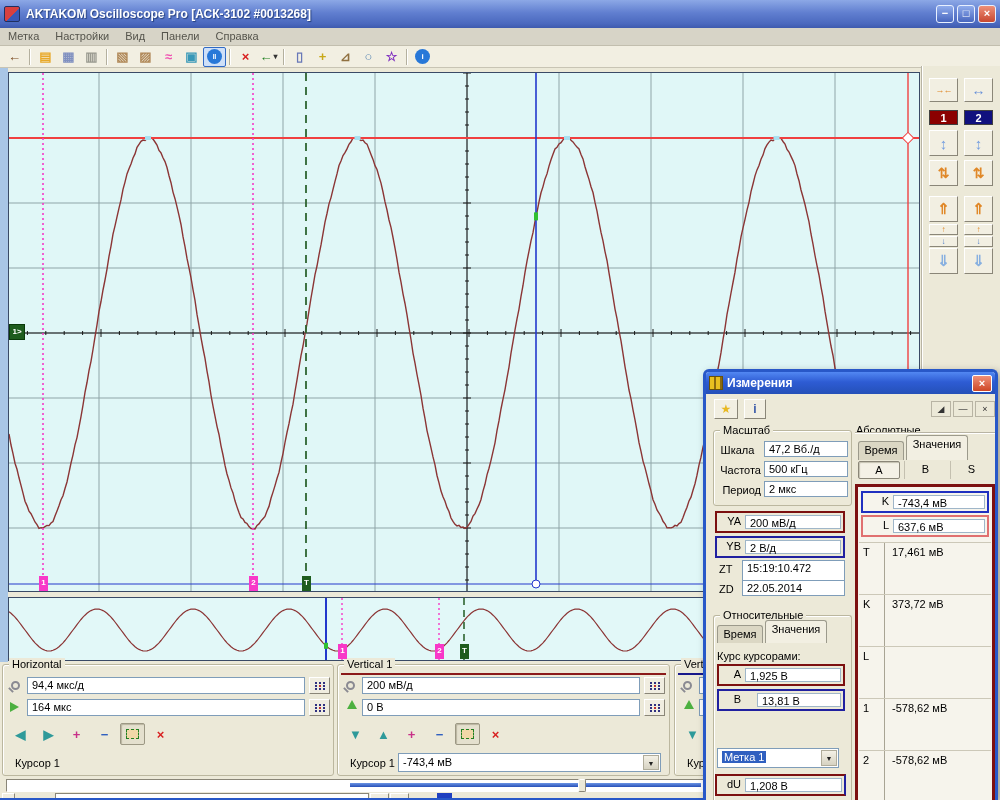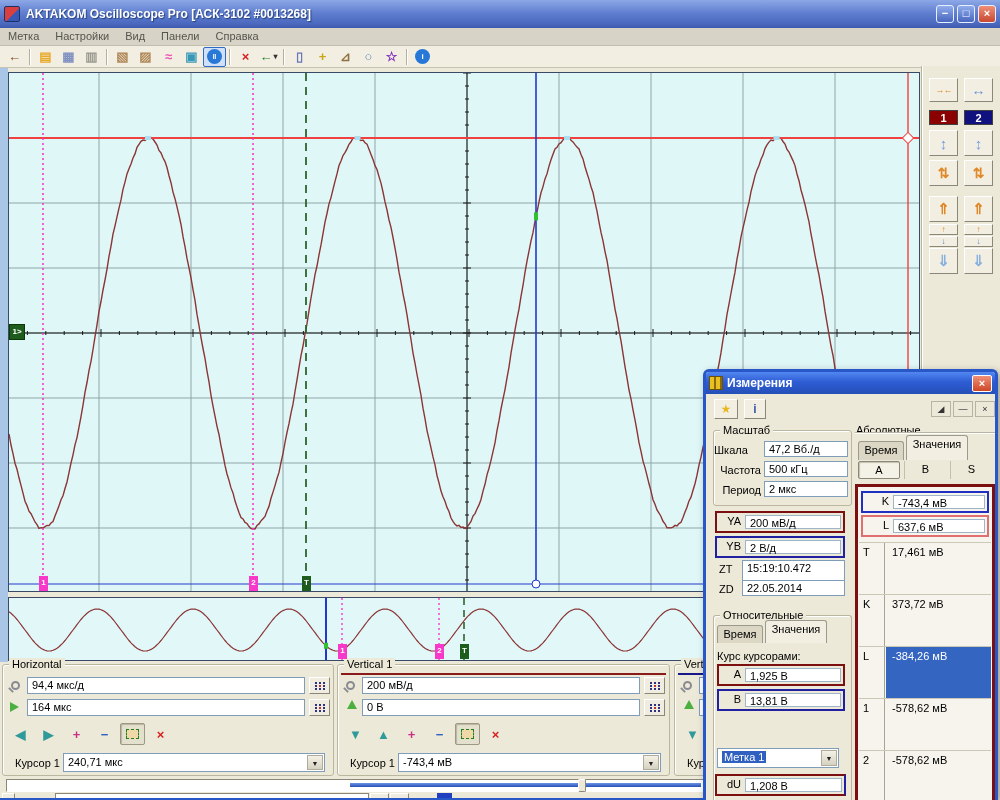--- a/index.html
+++ b/index.html
@@ -320,24 +320,20 @@
           <span style="color: rgb(48, 96, 192);">−</span>
         </div>
         <div class="icobtn pressed">
           <span class="marq"></span>
         </div>
         <div class="icobtn">
           <span style="color: rgb(216, 32, 32);">×</span>
         </div>
       </div>
     <div class="plabel" style="left:12px;top:92px">Курсор 1</div>
-    <div class="combo" style="left:60px;top:88px;width:262px">
-      <span class="txt">240,71 мкс</span>
-      <span class="cbtn">▼</span>
-    </div>
   </div>
 
   <div class="gbox" style="left:337px;top:664px;width:333px;height:112px">
     <div class="glabel">Vertical 1</div>
     <div class="accent" style="background:#8B1A1A"></div>
     <div class="mag" style="left:8px;top:16px">
         <i></i>
       </div>
     <div class="fld" style="left:24px;top:12px;width:278px">200 мВ/д</div>
     <div class="keypad" style="left:306px;top:12px">
@@ -430,21 +426,21 @@
       <div class="dlg-close">×</div>
     </div>
     <div class="mini-btn" style="left:8px;top:27px"><span style="color:#E8B820">★</span></div>
     <div class="mini-btn" style="left:38px;top:27px;width:22px"><span style="color:#3858A8;font-weight:bold">i</span></div>
     <div class="flat-btn" style="left:225px;top:29px">◢</div>
     <div class="flat-btn" style="left:247px;top:29px">—</div>
     <div class="flat-btn" style="left:269px;top:29px">×</div>
 
     <div class="gbox" style="left:7px;top:58px;width:139px;height:76px;position:absolute">
       <div class="glabel">Масштаб</div>
-      <div class="plabel" style="left:0;top:13px;width:47px;text-align:left">Шкала</div>
+      <div class="plabel" style="left:0;top:13px;width:47px;text-align:center">Шкала</div>
       <div class="fld" style="left:50px;top:10px;width:84px;height:16px">47,2 Вб./д</div>
       <div class="plabel" style="left:0;top:33px;width:47px;text-align:right">Частота</div>
       <div class="fld" style="left:50px;top:30px;width:84px;height:16px">500 кГц</div>
       <div class="plabel" style="left:0;top:53px;width:47px;text-align:right">Период</div>
       <div class="fld" style="left:50px;top:50px;width:84px;height:16px">2 мкс</div>
     </div>
 
     <div class="vrow" style="left:9px;top:139px;width:130px;border:2px solid #7C1010">
       <span class="vlbl" style="width:24px">YA</span>
       <span class="vfld" style="left:28px">200 мВ/д</span>
@@ -464,21 +460,21 @@
           <div class="tab" style="left: 3px; top: 9px; width: 46px; height: 18px;">Время</div>
           <div class="tab active" style="left: 51px; top: 4px; width: 62px; height: 23px;">Значения</div>
         </div>
       <div class="plabel" style="left:3px;top:34px">Курс курсорами:</div>
       <div class="vrow" style="left:3px;top:48px;width:128px;border:2px solid #7C1010">
         <span class="vlbl" style="width:22px">A</span>
         <span class="vfld" style="left:26px">1,925 В</span>
       </div>
       <div class="vrow" style="left:3px;top:73px;width:128px;border:2px solid #2020A0">
         <span class="vlbl" style="width:22px">B</span>
-        <span class="vfld" style="left:26px">13,81 В</span>
+        <span class="vfld" style="left:38px">13,81 В</span>
       </div>
       <div class="combo" style="left:3px;top:132px;width:122px;height:20px">
         <span class="txt" style="background:#3060C0;color:#fff;padding:0 2px">Метка 1</span>
         <span class="cbtn">▼</span>
       </div>
       <div class="vrow" style="left:1px;top:158px;width:131px;border:2px solid #7C1010;border-right-color:#2020A0">
         <span class="vlbl" style="width:24px">dU</span>
         <span class="vfld" style="left:28px">1,208 В</span>
       </div>
     </div>
@@ -507,21 +503,20 @@
           <div class="trow">
             <div class="tlbl">T</div>
             <div class="tval">17,461 мВ</div>
           </div>
           <div class="trow">
             <div class="tlbl">K</div>
             <div class="tval">373,72 мВ</div>
           </div>
           <div class="trow">
             <div class="tlbl">L</div>
-            <div class="tval sel">-384,26 мВ</div>
           </div>
           <div class="trow">
             <div class="tlbl">1</div>
             <div class="tval">-578,62 мВ</div>
           </div>
           <div class="trow">
             <div class="tlbl">2</div>
             <div class="tval">-578,62 мВ</div>
           </div>
         </div>

